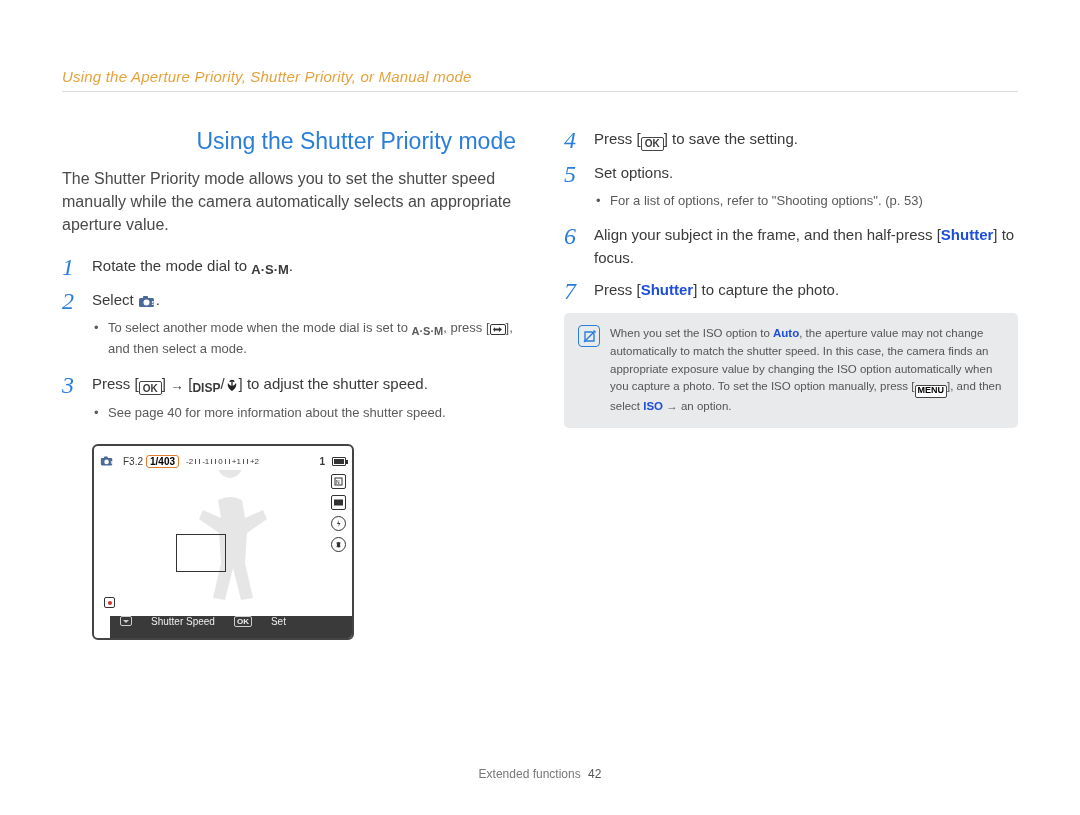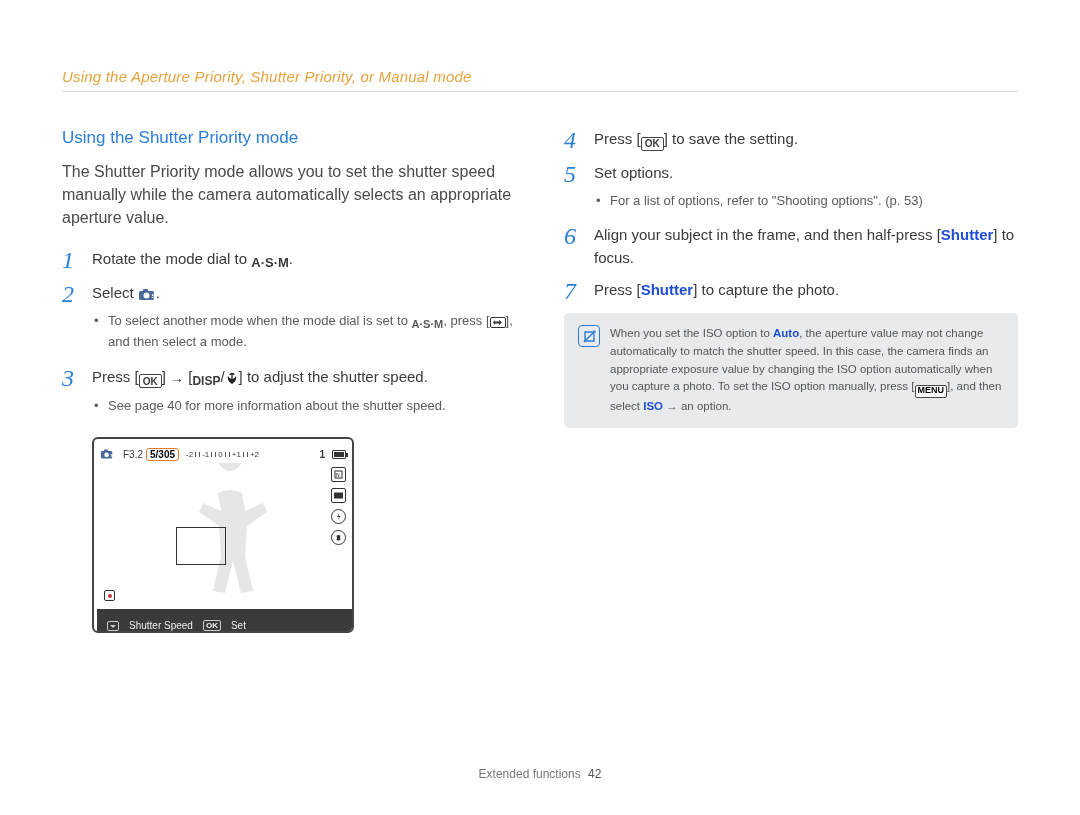--- a/index.html
+++ b/index.html
@@ -2,21 +2,21 @@
 <html><head>
 <meta charset="utf-8">
 <style>
   * { box-sizing: border-box; margin: 0; padding: 0; }
   html, body { width: 1080px; height: 815px; background: #fff; font-family: Arial, Helvetica, sans-serif; color: #3a3a3a; }
   .page { padding: 68px 62px 30px 62px; position: relative; height: 100%; }
   .chapter-header { color: #e6a23c; font-size: 15px; font-style: italic; font-weight: 400; letter-spacing: .2px; }
   .hr { border: none; border-top: 1px solid #ddd; margin-top: 6px; margin-bottom: 36px; }
   .columns { display: flex; gap: 48px; }
   .col { flex: 1 1 0; min-width: 0; }
-  .section-title { color: #2a7edb; font-size: 17px; font-weight: 400; margin-bottom: 12px; }
+  .section-title { color: #2a7edb; font-size: 23px; font-weight: 400; margin-bottom: 12px; text-align: right; }
   .intro { font-size: 16px; line-height: 1.45; color: #4a4a4a; margin-bottom: 18px; }
   .steps { list-style: none; }
   .step { display: flex; align-items: flex-start; gap: 12px; margin-bottom: 10px; }
   .step-num { color: #2a7edb; font-size: 24px; font-style: italic; font-weight: 400; width: 18px; flex: 0 0 18px; line-height: 1; font-family: Georgia, 'Times New Roman', serif; }
   .step-body { flex: 1; font-size: 15px; line-height: 1.5; color: #3a3a3a; }
   .sub { list-style: none; margin-top: 6px; }
   .sub li { position: relative; padding-left: 16px; font-size: 13px; color: #5a5a5a; line-height: 1.5; margin-bottom: 4px; }
   .sub li::before { content: "•"; position: absolute; left: 2px; top: 0; }
   .bold { font-weight: 700; color: #1d4ed8; }
   .inline-icon { display: inline-flex; align-items: center; justify-content: center; vertical-align: -3px; }
@@ -40,21 +40,21 @@
   .lcd-topbar .batt { width:14px; height:9px; border:1.2px solid #333; border-radius:1px; position:relative;}
   .lcd-topbar .batt::after{content:"";position:absolute;right:-3px;top:2px;width:2px;height:4px;background:#333;}
   .lcd-topbar .batt .fill{position:absolute;inset:1px;background:#333;}
   .lcd-right { position:absolute; right:6px; top:28px; display:flex; flex-direction:column; gap:6px; align-items:center;}
   .ricon { width:15px; height:15px; border:1.2px solid #333; border-radius:2px; display:flex; align-items:center; justify-content:center; font-size:9px;}
   .ricon.round{ border-radius:50%; }
   .silhouette { position:absolute; left:50%; top:24px; transform:translateX(-40%); opacity:.18;}
   .focus-box { position:absolute; left:82px; top:88px; width:50px; height:38px; border:1.5px solid #333;}
   .rec-dot { position:absolute; left:10px; bottom:30px; width:11px; height:11px; border:1.3px solid #333; border-radius:2px; display:flex; align-items:center; justify-content:center;}
   .rec-dot::after{content:"";width:4px;height:4px;background:#c33;border-radius:50%;}
-  .lcd-footer { position:absolute; left:3px; right:0; bottom:0; height:22px; background:#3a3a3a; color:#eee; display:flex; align-items:flex-end; gap:10px; padding:0 10px; font-size:10px;}
+  .lcd-footer { position:absolute; left:16px; right:0; bottom:0; height:22px; background:#3a3a3a; color:#eee; display:flex; align-items:flex-start; gap:19px; padding:0 10px; font-size:10px;}
   .lcd-footer .nav{ width:12px; height:10px; border:1px solid #ccc; border-radius:2px; display:flex; align-items:center; justify-content:center;}
   .lcd-footer .nav::before{content:"";width:0;height:0;border-left:3px solid transparent;border-right:3px solid transparent;border-top:3px solid #ccc;position:relative;}
   .lcd-footer .okbtn{ border:1px solid #ccc; border-radius:2px; font-size:8px; padding:0 2px; font-weight:700;}
 
   
   .note { display:flex; gap:10px; background:#e9eaeb; border-radius:5px; padding:12px 14px; }
   .note-icon { flex:0 0 22px; height:22px; border:1.5px solid #2a7edb; border-radius:4px; display:flex; align-items:center; justify-content:center;}
   .note-icon svg{display:block;}
   .note-text { font-size:11.5px; line-height:1.55; color:#555;}
 
@@ -128,21 +128,21 @@
           <div class="lcd-topbar">
             <span class="inline-icon cam">
                 <svg width="16" height="12" viewBox="0 0 16 12">
                   <rect x="1" y="2.5" width="13" height="8.5" rx="1.3" fill="#4a6a9a"></rect>
                   <rect x="4.5" y="0.8" width="4.5" height="2.5" rx="1" fill="#4a6a9a"></rect>
                   <circle cx="7.5" cy="7" r="2.6" fill="#fff"></circle>
                   <text x="12" y="9.2" font-size="5" font-weight="700" fill="#fff">S</text>
                 </svg>
               </span>
             <span class="f">F3.2</span>
-            <span class="ss">5/305</span>
+            <span class="ss">1/403</span>
             <span class="ev">
               <span>-2</span>
                 <span class="tick"></span>
                 <span class="tick"></span>
               <span>-1</span>
                 <span class="tick"></span>
                 <span class="tick"></span>
               <span>0</span>
                 <span class="tick"></span>
                 <span class="tick"></span>

